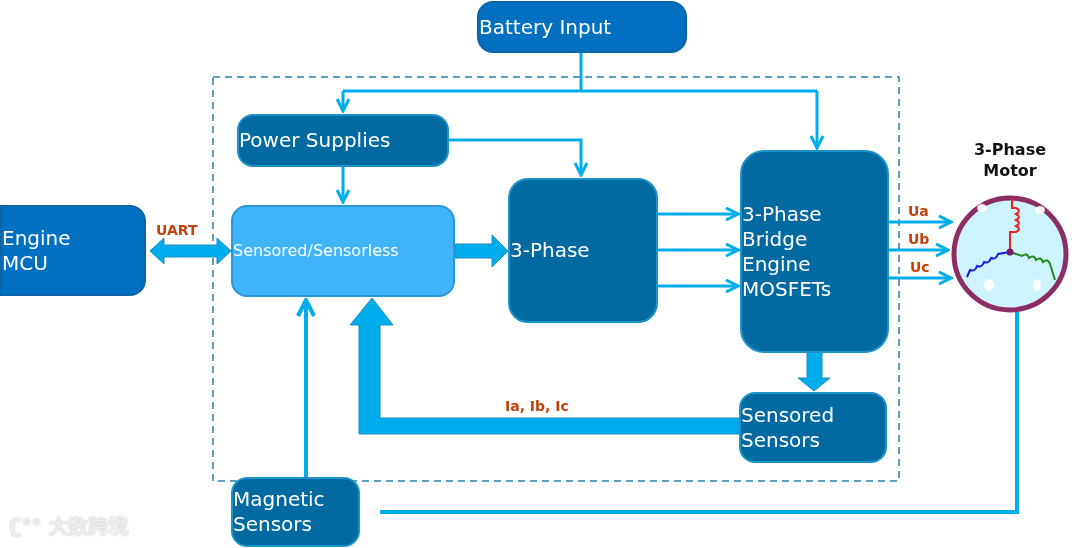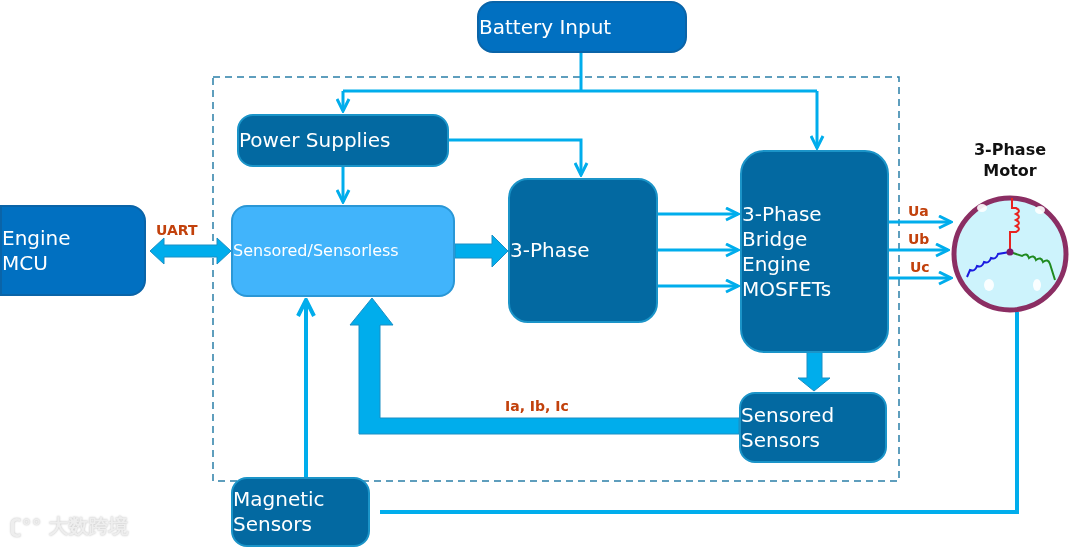--- a/index.html
+++ b/index.html
@@ -104,21 +104,21 @@
   <div class="t">Bridge</div>
   <div class="t">Engine</div>
   <div class="t">MOSFETs</div>
 </div>
 
 <div class="box mid" style="left:739px;top:392px;width:148px;height:71px;">
   <div class="t">Sensored</div>
   <div class="t">Sensors</div>
 </div>
 
-<div class="box mid" style="left:231px;top:477px;width:139px;height:70px;">
+<div class="box mid" style="left:231px;top:477px;width:129px;height:70px;">
   <div class="t">Magnetic</div>
   <div class="t">Sensors</div>
 </div>
 
 <div class="lbl" style="left:156px;top:222px;">UART</div>
 <div class="lbl" style="left:505px;top:398px;">Ia, Ib, Ic</div>
 <div class="lbl" style="left:908px;top:203px;">Ua</div>
 <div class="lbl" style="left:908px;top:231px;">Ub</div>
 <div class="lbl" style="left:910px;top:259px;">Uc</div>
 <div class="motorlbl" style="left:955px;top:139px;width:110px;">

